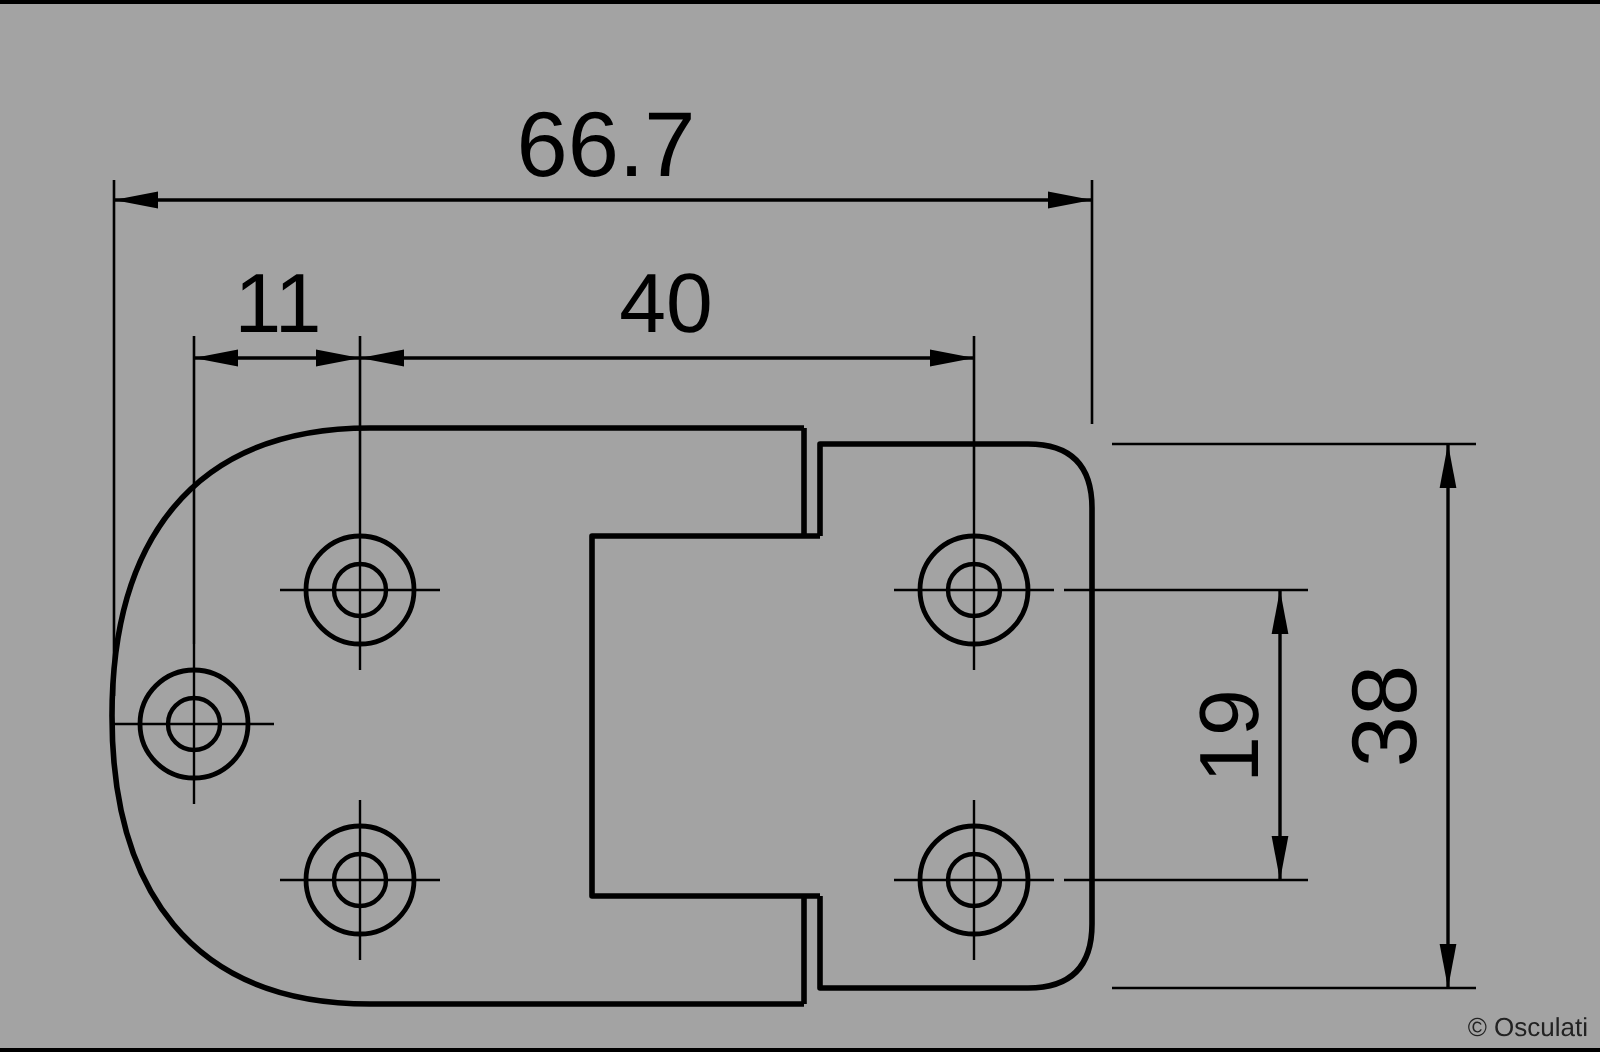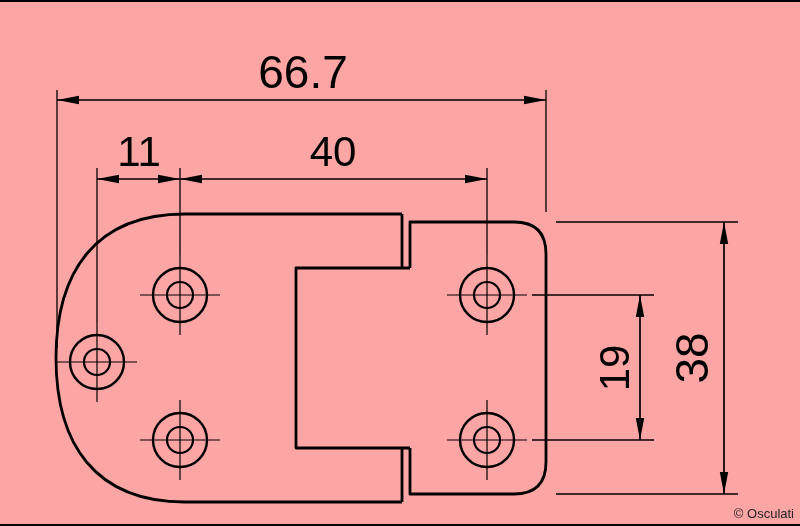--- a/index.html
+++ b/index.html
@@ -8,21 +8,21 @@
     background: #ffffff;
     width: 800px;
     height: 526px;
     overflow: hidden;
     font-family: "Liberation Sans", sans-serif;
   }
   .canvas {
     position: relative;
     width: 800px;
     height: 526px;
-    background: #fca5a5;
+    background: #a3a3a3;
   }
   svg { display: block; }
   .border-line { stroke: #000000; stroke-width: 2; }
   .outline   { stroke: #000000; stroke-width: 2.8; fill: none; stroke-linejoin: round; }
   .hole-outer{ stroke: #000000; stroke-width: 2.4; fill: none; }
   .hole-inner{ stroke: #000000; stroke-width: 2.2; fill: none; }
   .crosshair { stroke: #000000; stroke-width: 1.2; }
   .dimline   { stroke: #000000; stroke-width: 1.7; }
   .extline   { stroke: #000000; stroke-width: 1.3; }
   .arrow     { fill: #000000; stroke: none; }

